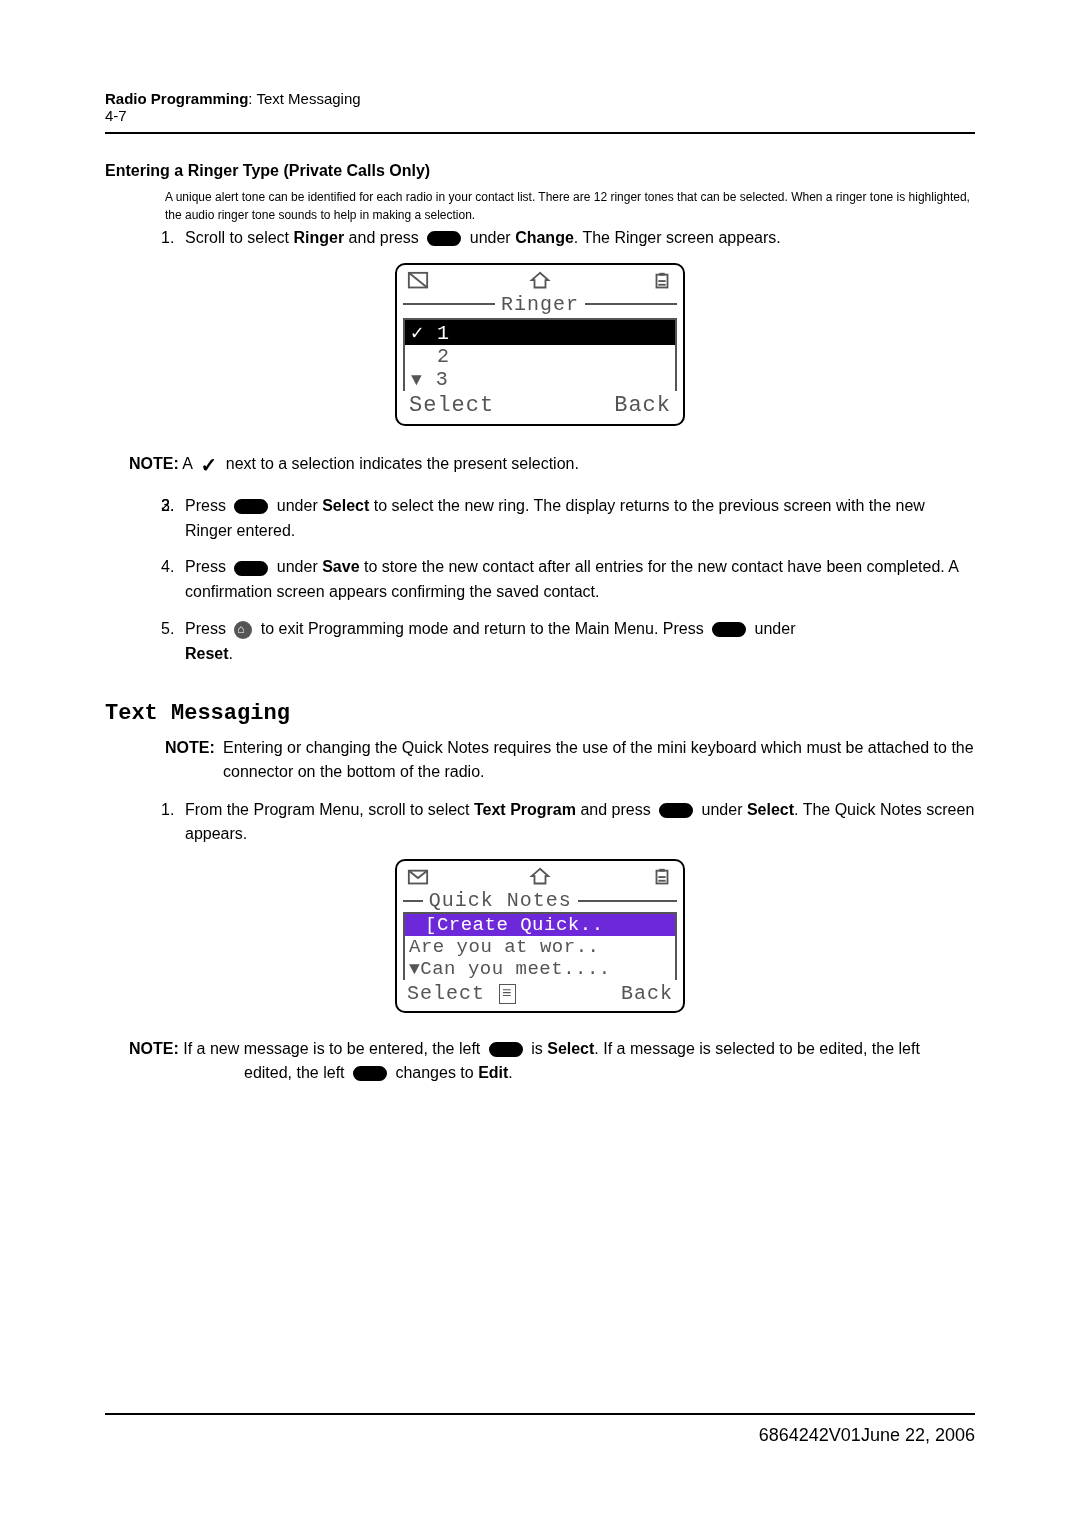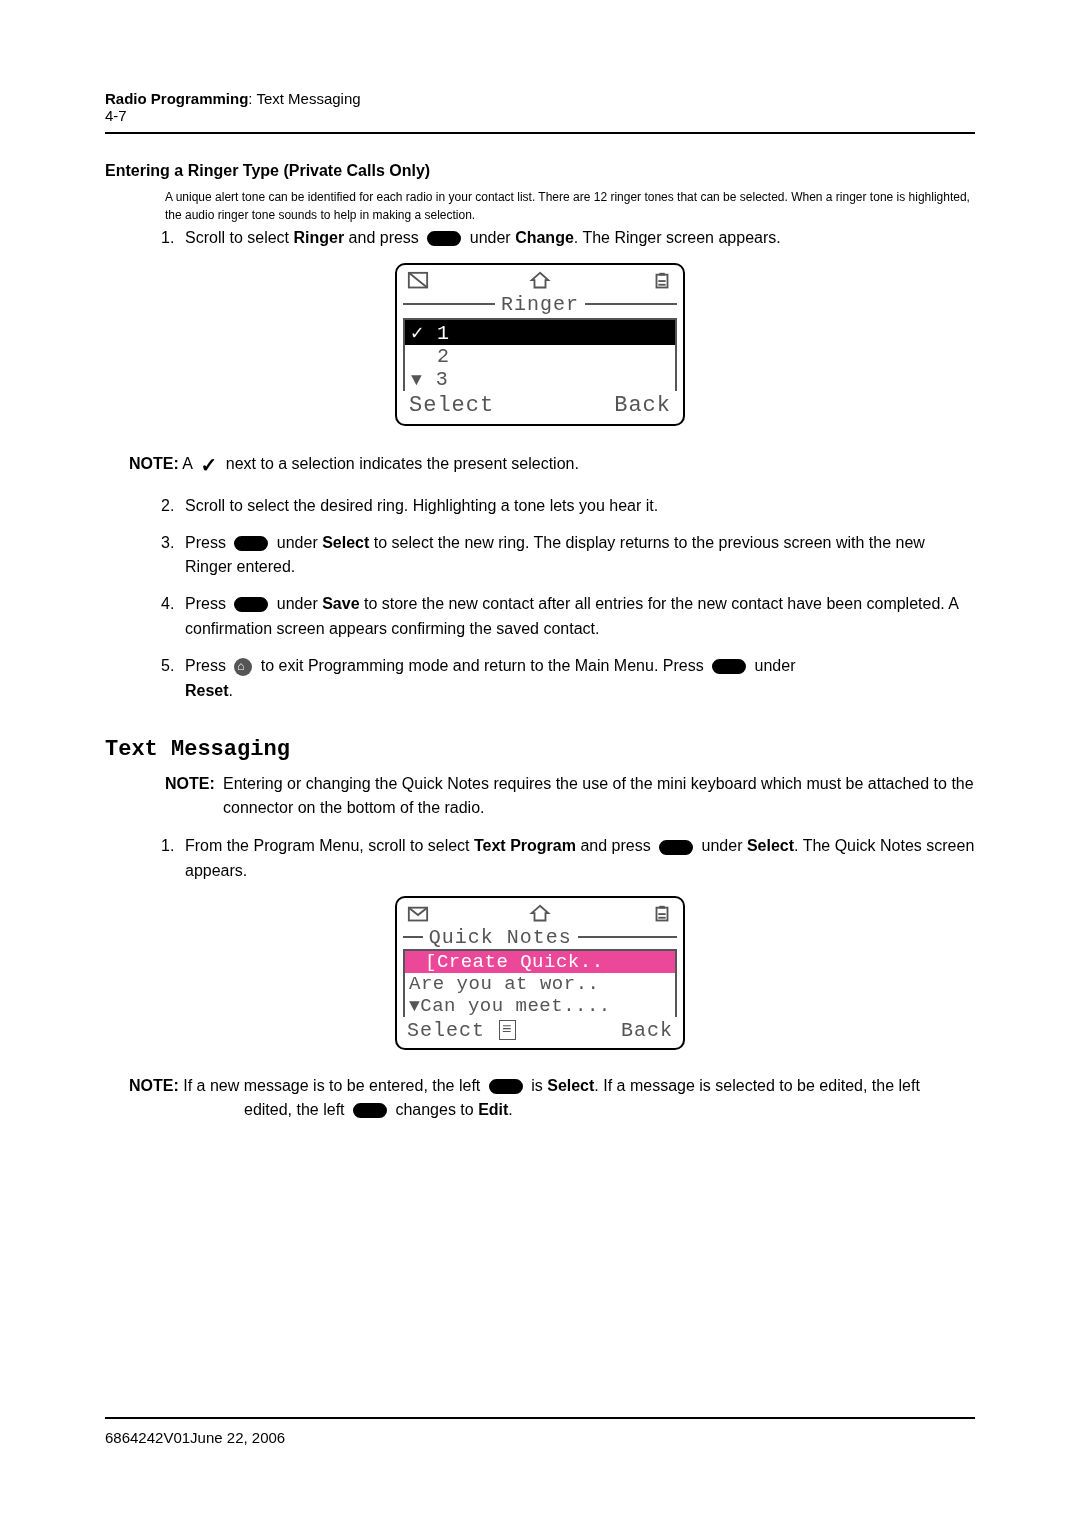--- a/index.html
+++ b/index.html
@@ -198,21 +198,21 @@
 
     .notes-screen-item {
       font-family: "Courier New", monospace;
       font-size: 19px;
       padding: 0 4px;
       color: #555;
       letter-spacing: 0.5px;
     }
 
     .notes-screen-item.selected {
-      background: #ec4899;
+      background: #6d28d9;
       color: #fff;
       padding-left: 20px;
     }
 
     .softkey-row2 {
       display: flex;
       font-family: "Courier New", monospace;
       font-size: 20px;
       color: #555;
       letter-spacing: 1px;
@@ -238,22 +238,22 @@
       right: 105px;
     }
 
     .footer-rule {
       border-top: 2px solid #000;
       margin-bottom: 10px;
     }
 
     .footer-row {
       display: flex;
-      justify-content: flex-start;
-      font-size: 15px;
+      justify-content: flex-end;
+      font-size: 18px;
     }
 
     .indent-continue {
       margin-left: 115px;
     }
 
     .bold {
       font-weight: bold;
     }
 
@@ -329,21 +329,20 @@
   </div>
 </div>
 
 <div class="note-line">
   <span class="note-label">NOTE:</span>
   <span>A </span><span class="check-icon">✓</span><span> next to a selection indicates the present selection.</span>
 </div>
 
 <div class="numbered-item">
   <span class="num">2.</span>
-  <span>Scroll to select the desired ring. Highlighting a tone lets you hear it.</span>
 </div>
 
 <div class="numbered-item">
   <span class="num">3.</span>
   <span>Press </span><span class="oval-button"></span><span> under </span><span class="bold">Select</span><span> to select the new ring. The display returns to the previous screen with the new Ringer entered.</span>
 </div>
 
 <div class="numbered-item">
   <span class="num">4.</span>
   <span>Press </span><span class="oval-button"></span><span> under </span><span class="bold">Save</span><span> to store the new contact after all entries for the new contact have been completed. A confirmation screen appears confirming the saved contact.</span>

